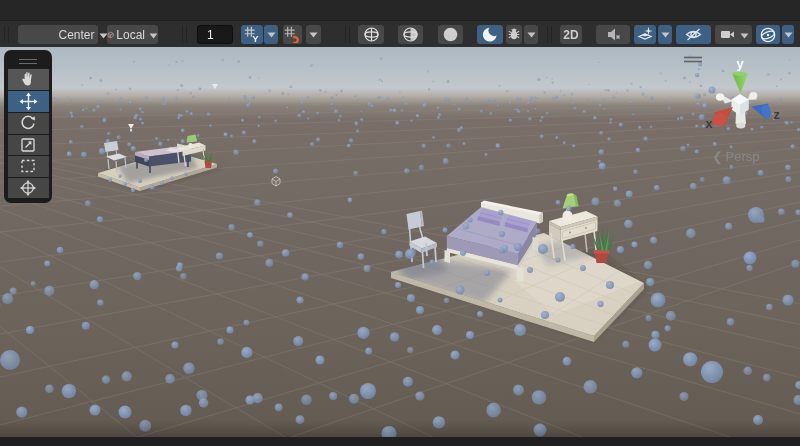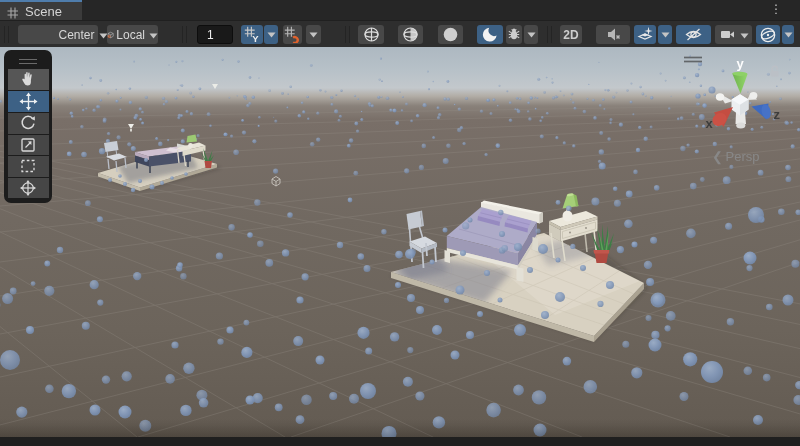--- a/index.html
+++ b/index.html
@@ -20,29 +20,20 @@
 #viewport { position:absolute; left:0; top:47px; width:800px; height:390px; }
 #bottombar { position:absolute; left:0; top:437px; width:800px; height:9px; background:#1f1f1f; }
 #tools { position:absolute; left:4px; top:50px; width:48px; height:153px; background:#1c1c1c;
   border-radius:7px; }
 #tools .grip { position:absolute; left:15px; top:9px; width:18px; height:5px;
   border-top:1.6px solid #6a6a6a; border-bottom:1.6px solid #6a6a6a; }
 .tool { position:absolute; left:3.5px; width:41px; height:20.5px; background:#464646;
   display:flex; align-items:center; justify-content:center; }
 </style></head><body>
 <div id="root">
- <div id="tabbar">
-  <div id="tab">
-        <span class="hash"><svg width="12" height="12" viewBox="0 0 12 12">
-            <path d="M 0.5 4 L 11 4 M 0.5 8 L 11 8 M 4 0.5 L 4 11.5 M 8 0.5 L 8 11.5" stroke="#a8a8a8" stroke-width="1.1"></path>
-          </svg></span>
-        <span class="lbl">Scene</span>
-      </div>
-  <div id="dots">⋮</div>
- </div>
  <div id="toolbar">
   <div class="sep" style="left:4px"></div>
   <div class="tbtn" style="left:18px; width:80px;padding-left:48px;">
         <svg width="16" height="16" viewBox="0 0 16 16">
           <rect x="1.5" y="1.5" width="13" height="13" stroke="#c8c8c8" fill="none" stroke-width="1.2"></rect>
           <line x1="3" y1="13" x2="6" y2="10" stroke="#c8c8c8" fill="none" stroke-width="1.2"></line>
           <line x1="10" y1="6" x2="13" y2="3" stroke="#c8c8c8" fill="none" stroke-width="1.2"></line>
           <circle cx="8" cy="8" r="3" stroke="#e0622d" fill="none" stroke-width="2.2"></circle>
         </svg>
         <span style="margin-left:2px">Center</span>

